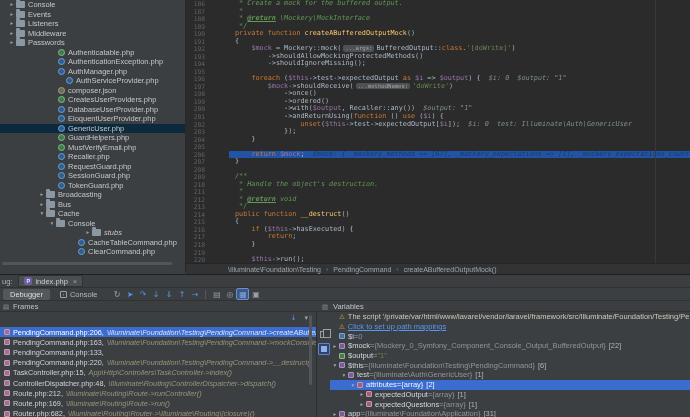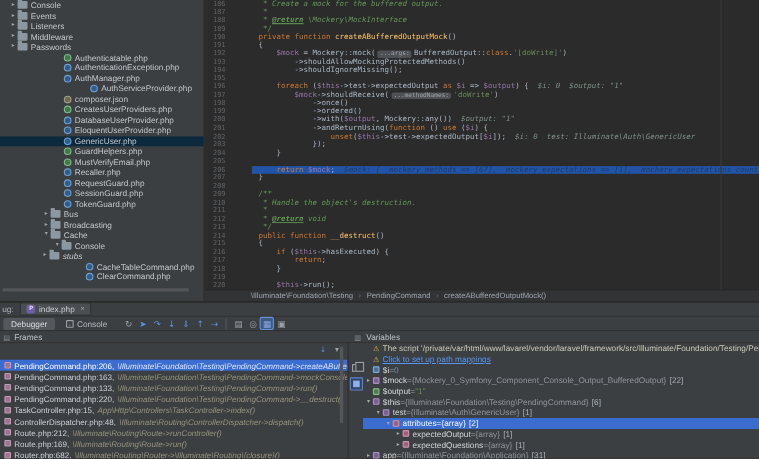--- a/index.html
+++ b/index.html
@@ -158,21 +158,21 @@
       <div class="trow" style="padding-left: 50px;">
         <span class="tarrow"></span>
         <span class="ticon i-class"></span>
         <span>AuthenticationException.php</span>
       </div>
       <div class="trow" style="padding-left: 50px;">
         <span class="tarrow"></span>
         <span class="ticon i-class"></span>
         <span>AuthManager.php</span>
       </div>
-      <div class="trow" style="padding-left: 42px; margin-left: 32px;">
+      <div class="trow" style="padding-left: 58px;">
         <span class="tarrow"></span>
         <span class="ticon i-class"></span>
         <span>AuthServiceProvider.php</span>
       </div>
       <div class="trow" style="padding-left: 50px;">
         <span class="tarrow"></span>
         <span class="ticon i-json"></span>
         <span>composer.json</span>
       </div>
       <div class="trow" style="padding-left: 50px;">
@@ -221,38 +221,38 @@
         <span>SessionGuard.php</span>
       </div>
       <div class="trow" style="padding-left: 50px;">
         <span class="tarrow"></span>
         <span class="ticon i-class"></span>
         <span>TokenGuard.php</span>
       </div>
       <div class="trow" style="padding-left: 38px;">
         <span class="tarrow g">▸</span>
         <span class="ticon i-folder"></span>
+        <span>Broadcasting</span>
+      </div>
+      <div class="trow" style="padding-left: 38px;">
+        <span class="tarrow g">▸</span>
+        <span class="ticon i-folder"></span>
         <span>Bus</span>
-      </div>
-      <div class="trow" style="padding-left: 38px;">
-        <span class="tarrow g">▸</span>
-        <span class="ticon i-folder"></span>
-        <span>Broadcasting</span>
       </div>
       <div class="trow" style="padding-left: 38px;">
         <span class="tarrow g">▾</span>
         <span class="ticon i-folder"></span>
         <span>Cache</span>
       </div>
       <div class="trow" style="padding-left: 48px;">
         <span class="tarrow g">▾</span>
         <span class="ticon i-folder"></span>
         <span>Console</span>
       </div>
-      <div class="trow" style="padding-left: 37px; font-style: italic;">
+      <div class="trow" style="padding-left: 84px; font-style: italic;">
         <span class="tarrow g">▸</span>
         <span class="ticon i-folder"></span>
         <span>stubs</span>
       </div>
       <div class="trow" style="padding-left: 70px;">
         <span class="tarrow"></span>
         <span class="ticon i-class"></span>
         <span>CacheTableCommand.php</span>
       </div>
       <div class="trow" style="padding-left: 70px;">
@@ -272,21 +272,21 @@
       <div class="cl"><span class="ln">190</span><span class="gut"></span><span class="cw"><span class="sg-k">private function </span><span class="sg-f">createABufferedOutputMock</span><span class="sg-p">()</span></span></div>
       <div class="cl"><span class="ln">191</span><span class="gut"></span><span class="cw"><span class="sg-p">{</span></span></div>
       <div class="cl"><span class="ln">192</span><span class="gut"></span><span class="cw"><span class="sg-p">    </span><span class="sg-v">$mock</span><span class="sg-p"> = Mockery::mock(</span><span class="sg-h">...args:</span><span class="sg-p">BufferedOutput::</span><span class="sg-k">class</span><span class="sg-p">.</span><span class="sg-s">'[doWrite]'</span><span class="sg-p">)</span></span></div>
       <div class="cl"><span class="ln">193</span><span class="gut"></span><span class="cw"><span class="sg-p">        -&gt;shouldAllowMockingProtectedMethods()</span></span></div>
       <div class="cl"><span class="ln">194</span><span class="gut"></span><span class="cw"><span class="sg-p">        -&gt;shouldIgnoreMissing();</span></span></div>
       <div class="cl"><span class="ln">195</span><span class="gut"></span><span class="cw"></span></div>
       <div class="cl"><span class="ln">196</span><span class="gut"></span><span class="cw"><span class="sg-p">    </span><span class="sg-k">foreach</span><span class="sg-p"> (</span><span class="sg-v">$this</span><span class="sg-p">-&gt;test-&gt;expectedOutput </span><span class="sg-k">as</span><span class="sg-p"> </span><span class="sg-v">$i</span><span class="sg-p"> =&gt; </span><span class="sg-v">$output</span><span class="sg-p">) {</span><span class="sg-i">  $i: 0  $output: "1"</span></span></div>
       <div class="cl"><span class="ln">197</span><span class="gut"></span><span class="cw"><span class="sg-p">        </span><span class="sg-v">$mock</span><span class="sg-p">-&gt;shouldReceive(</span><span class="sg-h">...methodNames:</span><span class="sg-s">'doWrite'</span><span class="sg-p">)</span></span></div>
       <div class="cl"><span class="ln">198</span><span class="gut"></span><span class="cw"><span class="sg-p">            -&gt;once()</span></span></div>
       <div class="cl"><span class="ln">199</span><span class="gut"></span><span class="cw"><span class="sg-p">            -&gt;ordered()</span></span></div>
-      <div class="cl"><span class="ln">200</span><span class="gut"></span><span class="cw"><span class="sg-p">            -&gt;with(</span><span class="sg-v">$output</span><span class="sg-p">, Mockery::any())</span><span class="sg-i">  $output: "1"</span></span></div>
+      <div class="cl"><span class="ln">200</span><span class="gut"></span><span class="cw"><span class="sg-p">            -&gt;with(</span><span class="sg-v">$output</span><span class="sg-p">, Recaller::any())</span><span class="sg-i">  $output: "1"</span></span></div>
       <div class="cl"><span class="ln">201</span><span class="gut"></span><span class="cw"><span class="sg-p">            -&gt;andReturnUsing(</span><span class="sg-k">function</span><span class="sg-p"> () </span><span class="sg-k">use</span><span class="sg-p"> (</span><span class="sg-v">$i</span><span class="sg-p">) {</span></span></div>
       <div class="cl"><span class="ln">202</span><span class="gut"></span><span class="cw"><span class="sg-p">                </span><span class="sg-k">unset</span><span class="sg-p">(</span><span class="sg-v">$this</span><span class="sg-p">-&gt;test-&gt;expectedOutput[</span><span class="sg-v">$i</span><span class="sg-p">]);</span><span class="sg-i">  $i: 0  test: Illuminate\Auth\GenericUser</span></span></div>
       <div class="cl"><span class="ln">203</span><span class="gut"></span><span class="cw"><span class="sg-p">            });</span></span></div>
       <div class="cl"><span class="ln">204</span><span class="gut"></span><span class="cw"><span class="sg-p">    }</span></span></div>
       <div class="cl"><span class="ln">205</span><span class="gut"></span><span class="cw"></span></div>
       <div class="cl exec"><span class="ln">206</span><span class="gut"></span><span class="cw"><span class="sg-p">    </span><span class="sg-k">return</span><span class="sg-p"> </span><span class="sg-v">$mock</span><span class="sg-p">;</span><span class="sg-i">  $mock: { _mockery_methods =&gt; [67], _mockery_expectations =&gt; [1], _mockery_expectations_count =&gt; 0, _mockery_</span></span></div>
       <div class="cl"><span class="ln">207</span><span class="gut"></span><span class="cw"><span class="sg-p">}</span></span></div>
       <div class="cl"><span class="ln">208</span><span class="gut"></span><span class="cw"></span></div>
       <div class="cl"><span class="ln">209</span><span class="gut"></span><span class="cw"><span class="sg-c">/**</span></span></div>
       <div class="cl"><span class="ln">210</span><span class="gut"></span><span class="cw"><span class="sg-c"> * Handle the object's destruction.</span></span></div>
@@ -362,21 +362,20 @@
             <span class="fpath">\Illuminate\Foundation\Testing\PendingCommand-&gt;createABufferedOutputMock()</span>
           </div>
           <div class="frow">
             <span class="ficon"></span>
             <span class="ffile">PendingCommand.php:163,</span>
             <span class="fpath">\Illuminate\Foundation\Testing\PendingCommand-&gt;mockConsoleOutput()</span>
           </div>
           <div class="frow">
             <span class="ficon"></span>
             <span class="ffile">PendingCommand.php:133,</span>
-            <span class="fpath">\Illuminate\Foundation\Testing\PendingCommand-&gt;run()</span>
           </div>
           <div class="frow">
             <span class="ficon"></span>
             <span class="ffile">PendingCommand.php:220,</span>
             <span class="fpath">\Illuminate\Foundation\Testing\PendingCommand-&gt;__destruct()</span>
           </div>
           <div class="frow">
             <span class="ficon"></span>
             <span class="ffile">TaskController.php:15,</span>
             <span class="fpath">App\Http\Controllers\TaskController-&gt;index()</span>

